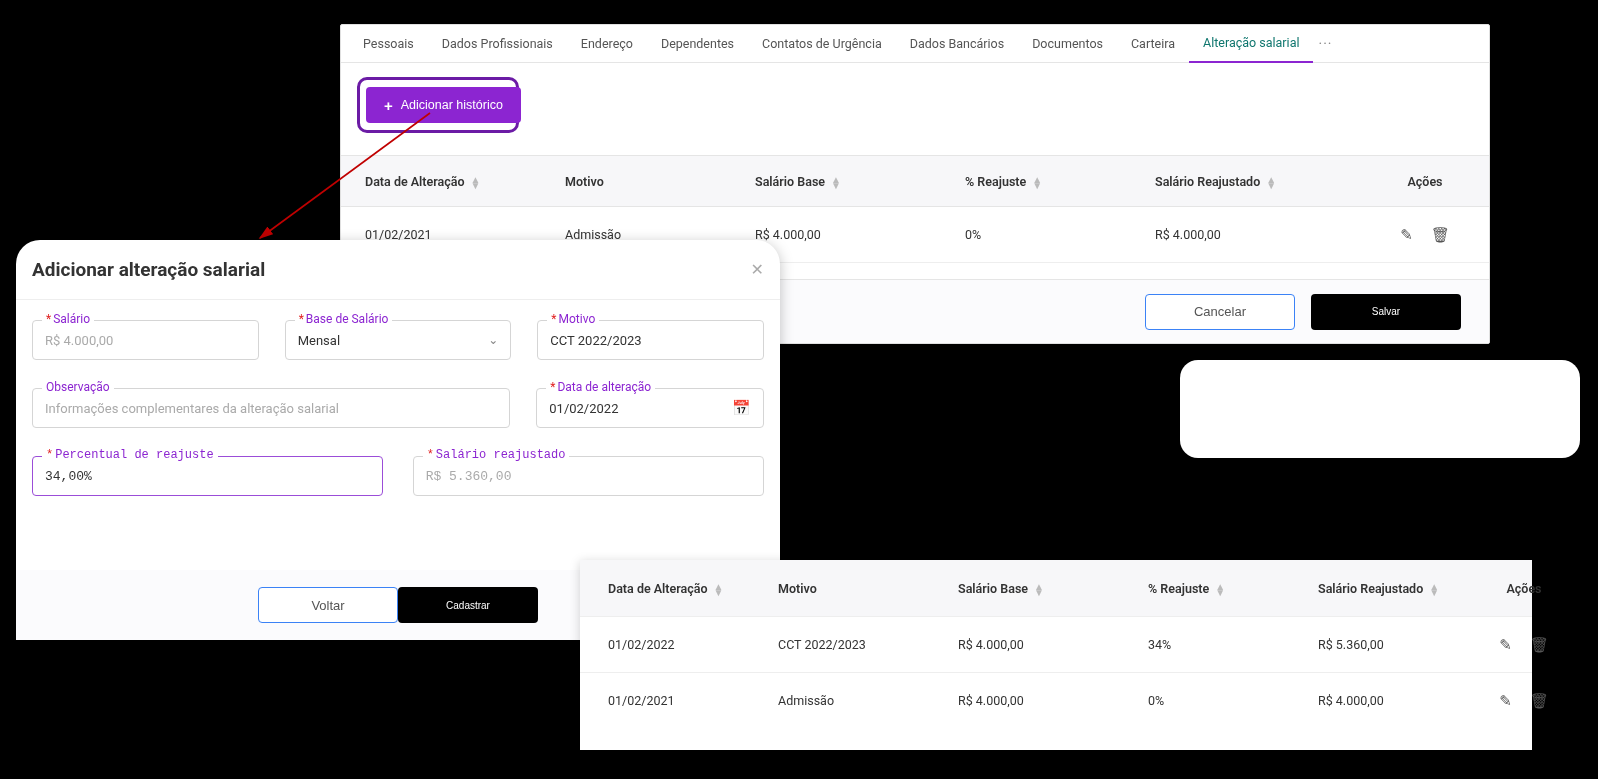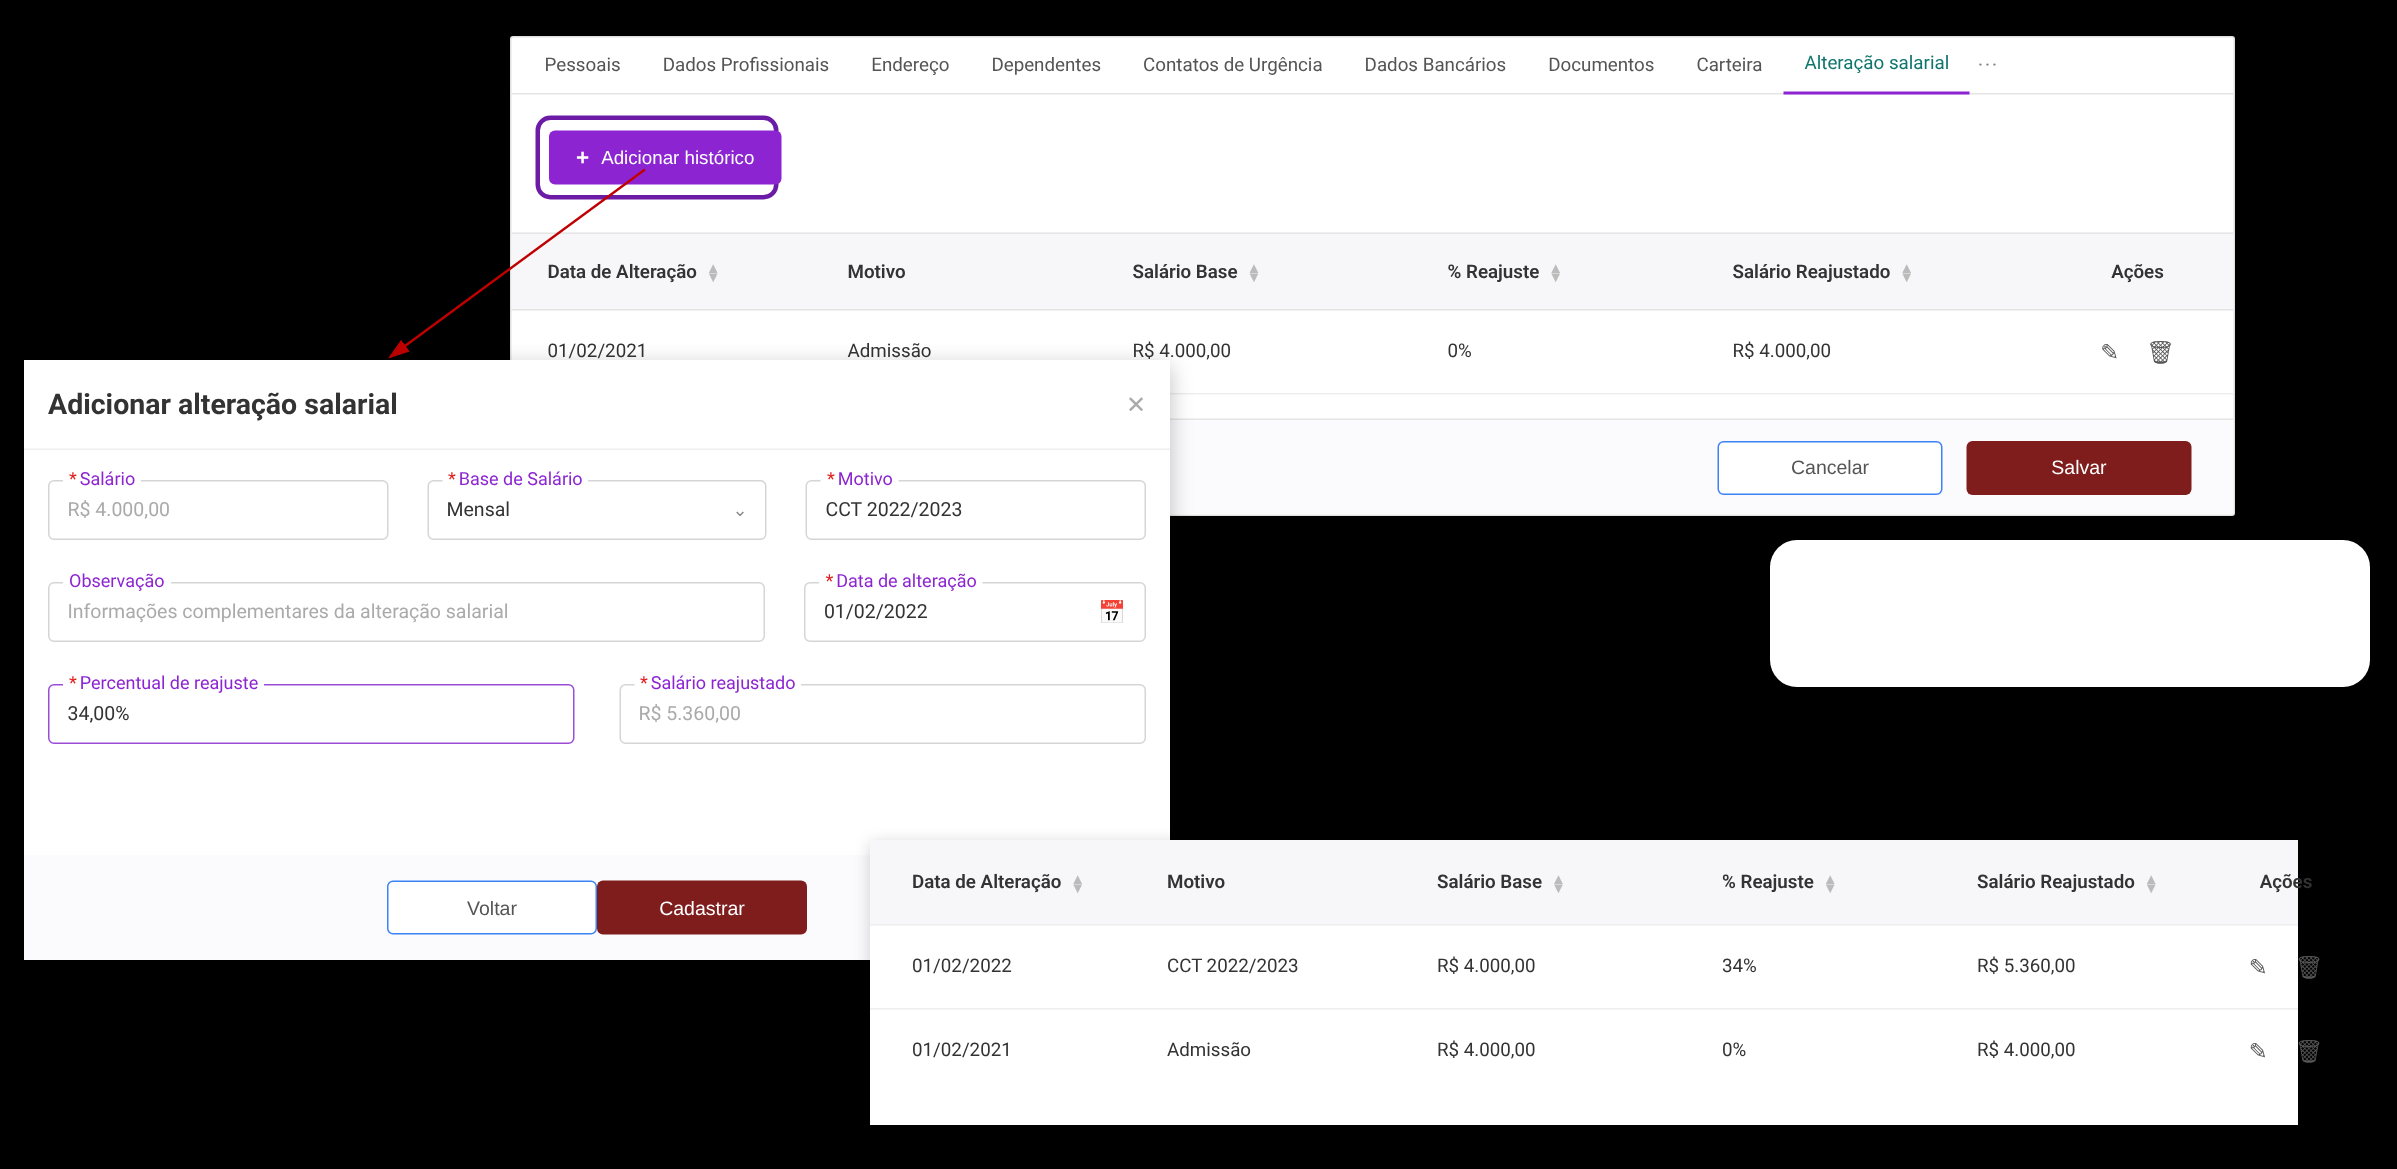--- a/index.html
+++ b/index.html
@@ -121,34 +121,35 @@
     display:flex; justify-content:flex-end; align-items:center;
     gap:16px; padding-right:28px;
   }
   .btn-outline {
     height:36px; width:150px;
     background:#fff; border:1px solid #3b82f6; border-radius:4px;
     font-size:13px; color:#555; cursor:pointer;
   }
   .btn-fill {
     height:36px; width:150px;
-    background:#7f1d1d; border:none; border-radius:4px;
-    font-size:13px; color:#fff; cursor:pointer;
+    background:#000000; border:none; border-radius:4px;
+    font-size:10px; color:#fff; cursor:pointer;
   }
 
   
   svg.arrow { position:absolute; left:160px; top:108px; width:290px; height:160px; pointer-events:none; }
 
   
   .panel2 {
     position:absolute;
     left:16px; top:240px;
     width:764px; height:400px;
     background:#fff;
     box-shadow:0 3px 14px rgba(0,0,0,0.25);
+    border-radius:24px;
   }
   .modal-header {
     height:60px;
     border-bottom:1px solid #eee;
     display:flex; align-items:center; justify-content:space-between;
     padding:0 16px;
   }
   .modal-title { font-size:19px; font-weight:700; color:#333; }
   .modal-close { font-size:16px; color:#aaa; cursor:pointer; }
 
@@ -169,21 +170,21 @@
     padding:0 12px;
     font-size:13px; color:#333;
     display:flex; align-items:center; justify-content:space-between;
     background:#fff;
   }
   .field-box.placeholder { color:#aaa; }
   .field-box.focused { border:1.5px solid #9b4dd8; }
   .chev { color:#888; font-size:12px; }
   .cal { color:#555; font-size:15px; }
 
-  .half { width:48%; flex:none; }
+  .half { width:48%; flex:none;font-family:Liberation Mono, monospace; }
 
   .modal-footer {
     position:absolute; left:0; bottom:0; width:100%;
     height:70px; background:#fbfbfd;
     display:flex; justify-content:center; align-items:center; 
   }
   .modal-footer .btn-outline, .modal-footer .btn-fill { width:140px; }
 
   
   .panel3 {

